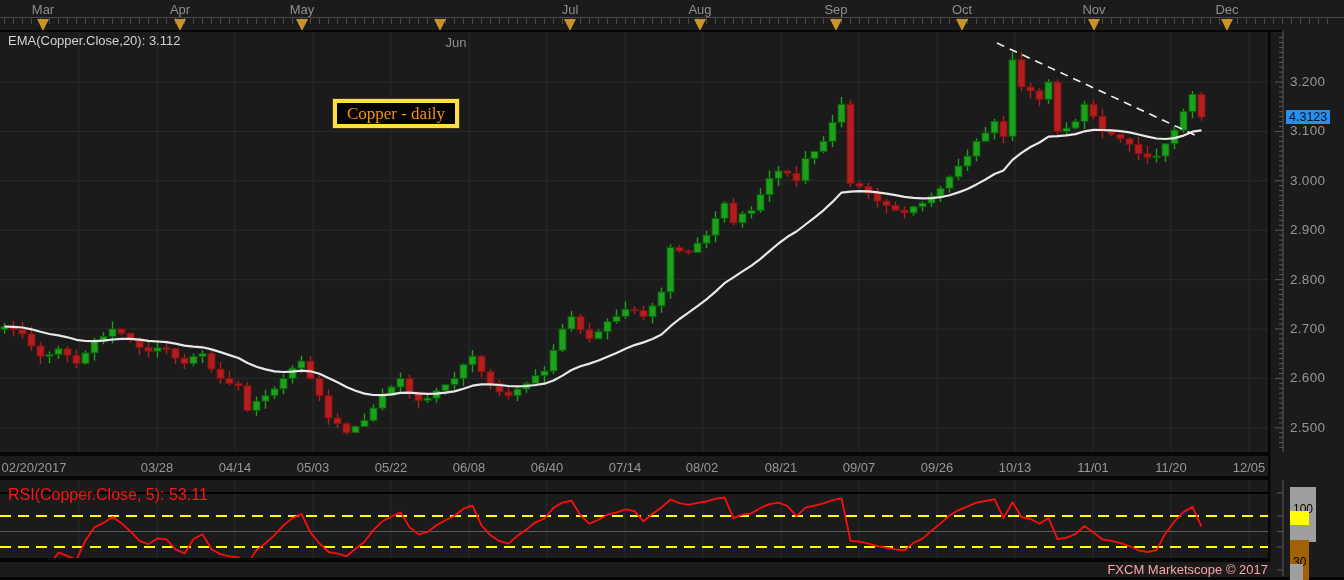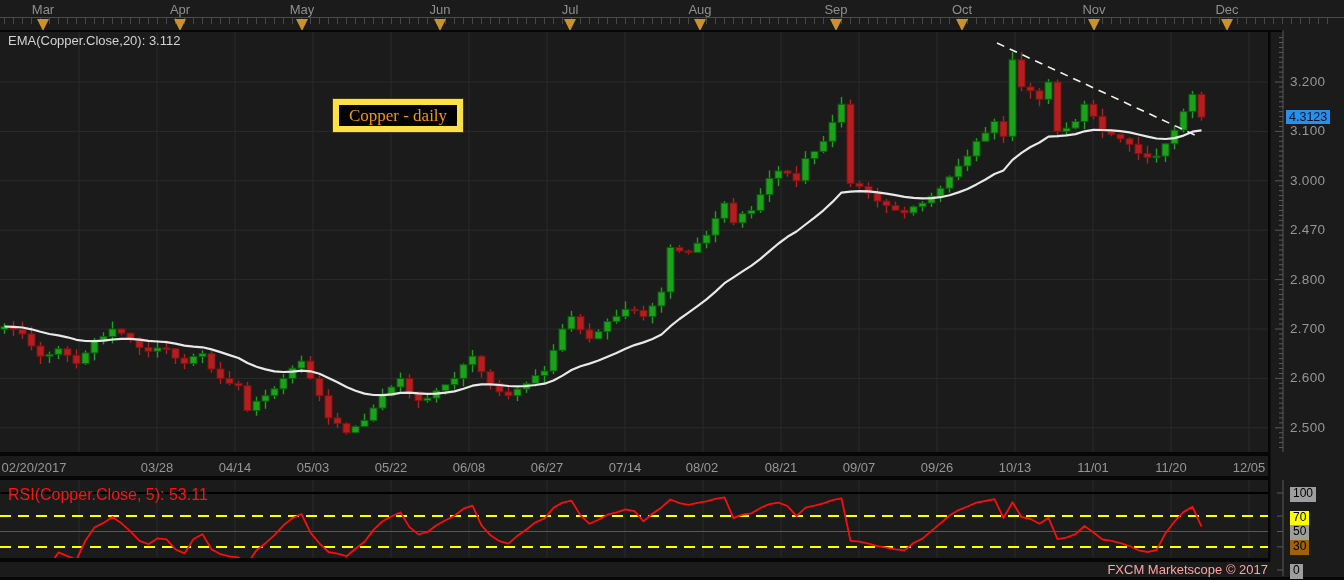--- a/index.html
+++ b/index.html
@@ -10,31 +10,31 @@
   }
   #chart-svg{position:absolute;left:0;top:0;}
   .lbl{position:absolute;color:#969696;font-size:13px;white-space:nowrap;}
   .month-lbl{top:2px;transform:translateX(-50%);color:#8f8f8f;}
   .date-lbl{top:460px;transform:translateX(-50%);}
   .price-lbl{left:1290px;font-size:13.5px;letter-spacing:.3px;}
   #ema-label{position:absolute;left:8px;top:33px;color:#d2d2d2;font-size:13px;}
   #rsi-label{position:absolute;left:8px;top:486px;color:#fb1515;font-size:16px;}
   #chart-title{
     position:absolute;left:333px;top:99px;width:118px;height:21px;
-    background:#040404;border:6px solid #fde047;outline:1px solid #43360a;
+    background:#040404;border:4px solid #fde047;outline:1px solid #43360a;
     color:#f5920e;font-family:"Liberation Serif",serif;font-size:17px;
     text-align:center;line-height:21px;
   }
   #price-tag{
     position:absolute;left:1286px;top:110px;background:#2590ee;color:#05131f;
     font-size:12.5px;line-height:14px;height:14px;padding:0 3px;
   }
   .rsi-tag{
     position:absolute;left:1290px;color:#000;font-size:12px;line-height:13px;
-    height:15px;padding:0 3px;
+    height:23px;padding:16px 3px;
   }
   #copyright{position:absolute;right:76px;top:562px;color:#fca5a5;font-size:13px;}
 </style>
 </head>
 <body>
 
 <div id="stage">
   <svg id="chart-svg" width="1344" height="580">
       <defs>
         <clipPath id="mainClip">
@@ -619,47 +619,47 @@
         <line x1="1277" y1="516.1" x2="1283" y2="516.1"></line>
         <line x1="1277" y1="531.5" x2="1283" y2="531.5"></line>
         <line x1="1277" y1="546.9" x2="1283" y2="546.9"></line>
         <line x1="1277" y1="570" x2="1283" y2="570"></line>
       </g>
     </svg>
   <div id="labels">
       <div class="lbl month-lbl" style="left: 43px;">Mar</div>
       <div class="lbl month-lbl" style="left: 180px;">Apr</div>
       <div class="lbl month-lbl" style="left: 302px;">May</div>
-      <div class="lbl month-lbl" style="left: 440px;">Jun</div>
+      <div class="lbl month-lbl" style="left: 456px; margin-top: 33px;">Jun</div>
       <div class="lbl month-lbl" style="left: 570px;">Jul</div>
       <div class="lbl month-lbl" style="left: 700px;">Aug</div>
       <div class="lbl month-lbl" style="left: 836px;">Sep</div>
       <div class="lbl month-lbl" style="left: 962px;">Oct</div>
       <div class="lbl month-lbl" style="left: 1094px;">Nov</div>
       <div class="lbl month-lbl" style="left: 1227px;">Dec</div>
       <div class="lbl date-lbl" style="left: 34px;">02/20/2017</div>
       <div class="lbl date-lbl" style="left: 157px;">03/28</div>
       <div class="lbl date-lbl" style="left: 235px;">04/14</div>
       <div class="lbl date-lbl" style="left: 313px;">05/03</div>
       <div class="lbl date-lbl" style="left: 391px;">05/22</div>
       <div class="lbl date-lbl" style="left: 469px;">06/08</div>
-      <div class="lbl date-lbl" style="left: 547px;">06/27</div>
+      <div class="lbl date-lbl" style="left: 547px;">06/40</div>
       <div class="lbl date-lbl" style="left: 625px;">07/14</div>
       <div class="lbl date-lbl" style="left: 702px;">08/02</div>
       <div class="lbl date-lbl" style="left: 781px;">08/21</div>
       <div class="lbl date-lbl" style="left: 859px;">09/07</div>
       <div class="lbl date-lbl" style="left: 937px;">09/26</div>
       <div class="lbl date-lbl" style="left: 1015px;">10/13</div>
       <div class="lbl date-lbl" style="left: 1093px;">11/01</div>
       <div class="lbl date-lbl" style="left: 1171px;">11/20</div>
       <div class="lbl date-lbl" style="left: 1249px;">12/05</div>
       <div class="lbl price-lbl" style="top: 74px;">3.200</div>
       <div class="lbl price-lbl" style="top: 123.4px;">3.100</div>
       <div class="lbl price-lbl" style="top: 172.8px;">3.000</div>
-      <div class="lbl price-lbl" style="top: 222.2px;">2.470</div>
+      <div class="lbl price-lbl" style="top: 222.2px;">2.900</div>
       <div class="lbl price-lbl" style="top: 271.6px;">2.800</div>
       <div class="lbl price-lbl" style="top: 321px;">2.700</div>
       <div class="lbl price-lbl" style="top: 370.4px;">2.600</div>
       <div class="lbl price-lbl" style="top: 419.8px;">2.500</div>
       <div class="rsi-tag" style="top: 487px; background: rgb(158, 158, 158);">100</div>
       <div class="rsi-tag" style="top: 511px; background: rgb(255, 255, 0);">70</div>
       <div class="rsi-tag" style="top: 525px; background: rgb(158, 158, 158);">50</div>
       <div class="rsi-tag" style="top: 540px; background: #a16207;">30</div>
       <div class="rsi-tag" style="top: 564px; background: rgb(158, 158, 158);">0</div>
     </div>

